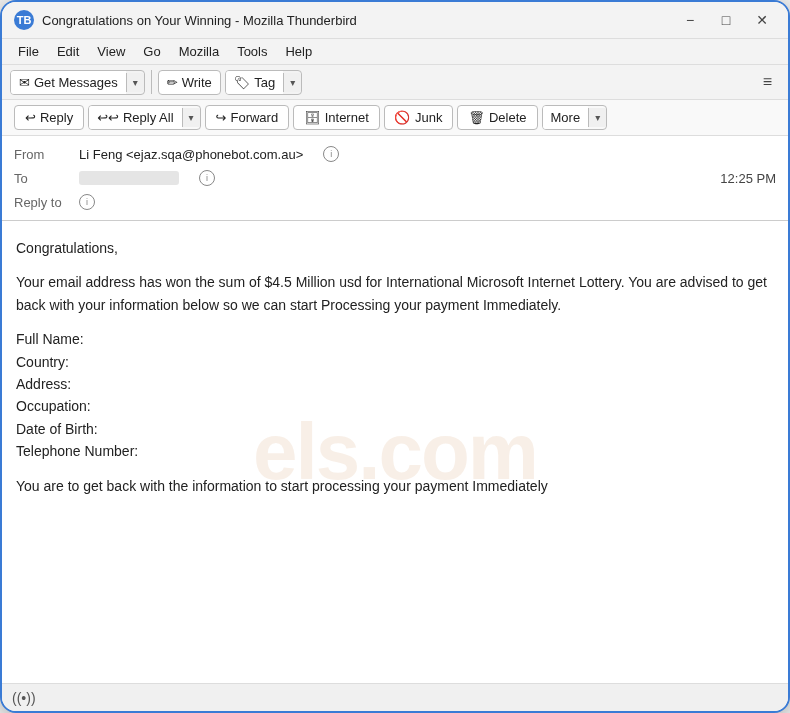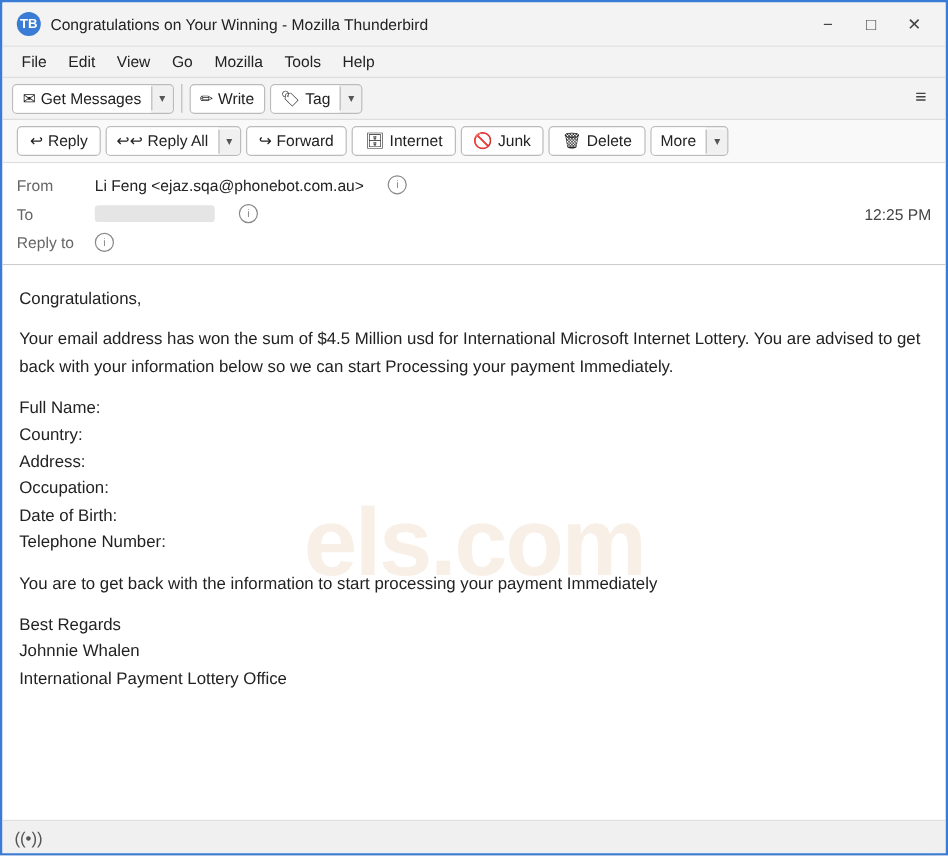--- a/index.html
+++ b/index.html
@@ -9,21 +9,21 @@
       background: #f0f0f0;
       display: flex;
       justify-content: center;
       align-items: center;
       min-height: 100vh;
     }
     .window {
       width: 790px;
       min-height: 713px;
       border: 2px solid #3a7bd5;
-      border-radius: 0;
+      border-radius: 16px;
       background: #fff;
       display: flex;
       flex-direction: column;
       overflow: hidden;
       box-shadow: 0 4px 20px rgba(0,0,0,0.3);
     }
     
     .title-bar {
       background: #f3f3f3;
       padding: 8px 12px;
@@ -396,25 +396,20 @@
       <p>Your email address has won the sum of $4.5 Million usd for International Microsoft Internet Lottery. You are advised to get back with your information below so we can start Processing your payment Immediately.</p>
       <p>
         <span>Full Name:</span><br>
         <span>Country:</span><br>
         <span>Address:</span><br>
         <span>Occupation:</span><br>
         <span>Date of Birth:</span><br>
         <span>Telephone Number:</span>
       </p>
       <p>You are to get back with the information to start processing your payment Immediately</p>
-      <p>
-        <span>Best Regards</span><br>
-        <span>Johnnie Whalen</span><br>
-        <span>International Payment  Lottery Office</span>
-      </p>
     </div>
   </div>
 
   <div class="status-bar">
     <span class="wifi-icon">((•))</span>
   </div>
 
 </div>
 
 </body></html>

